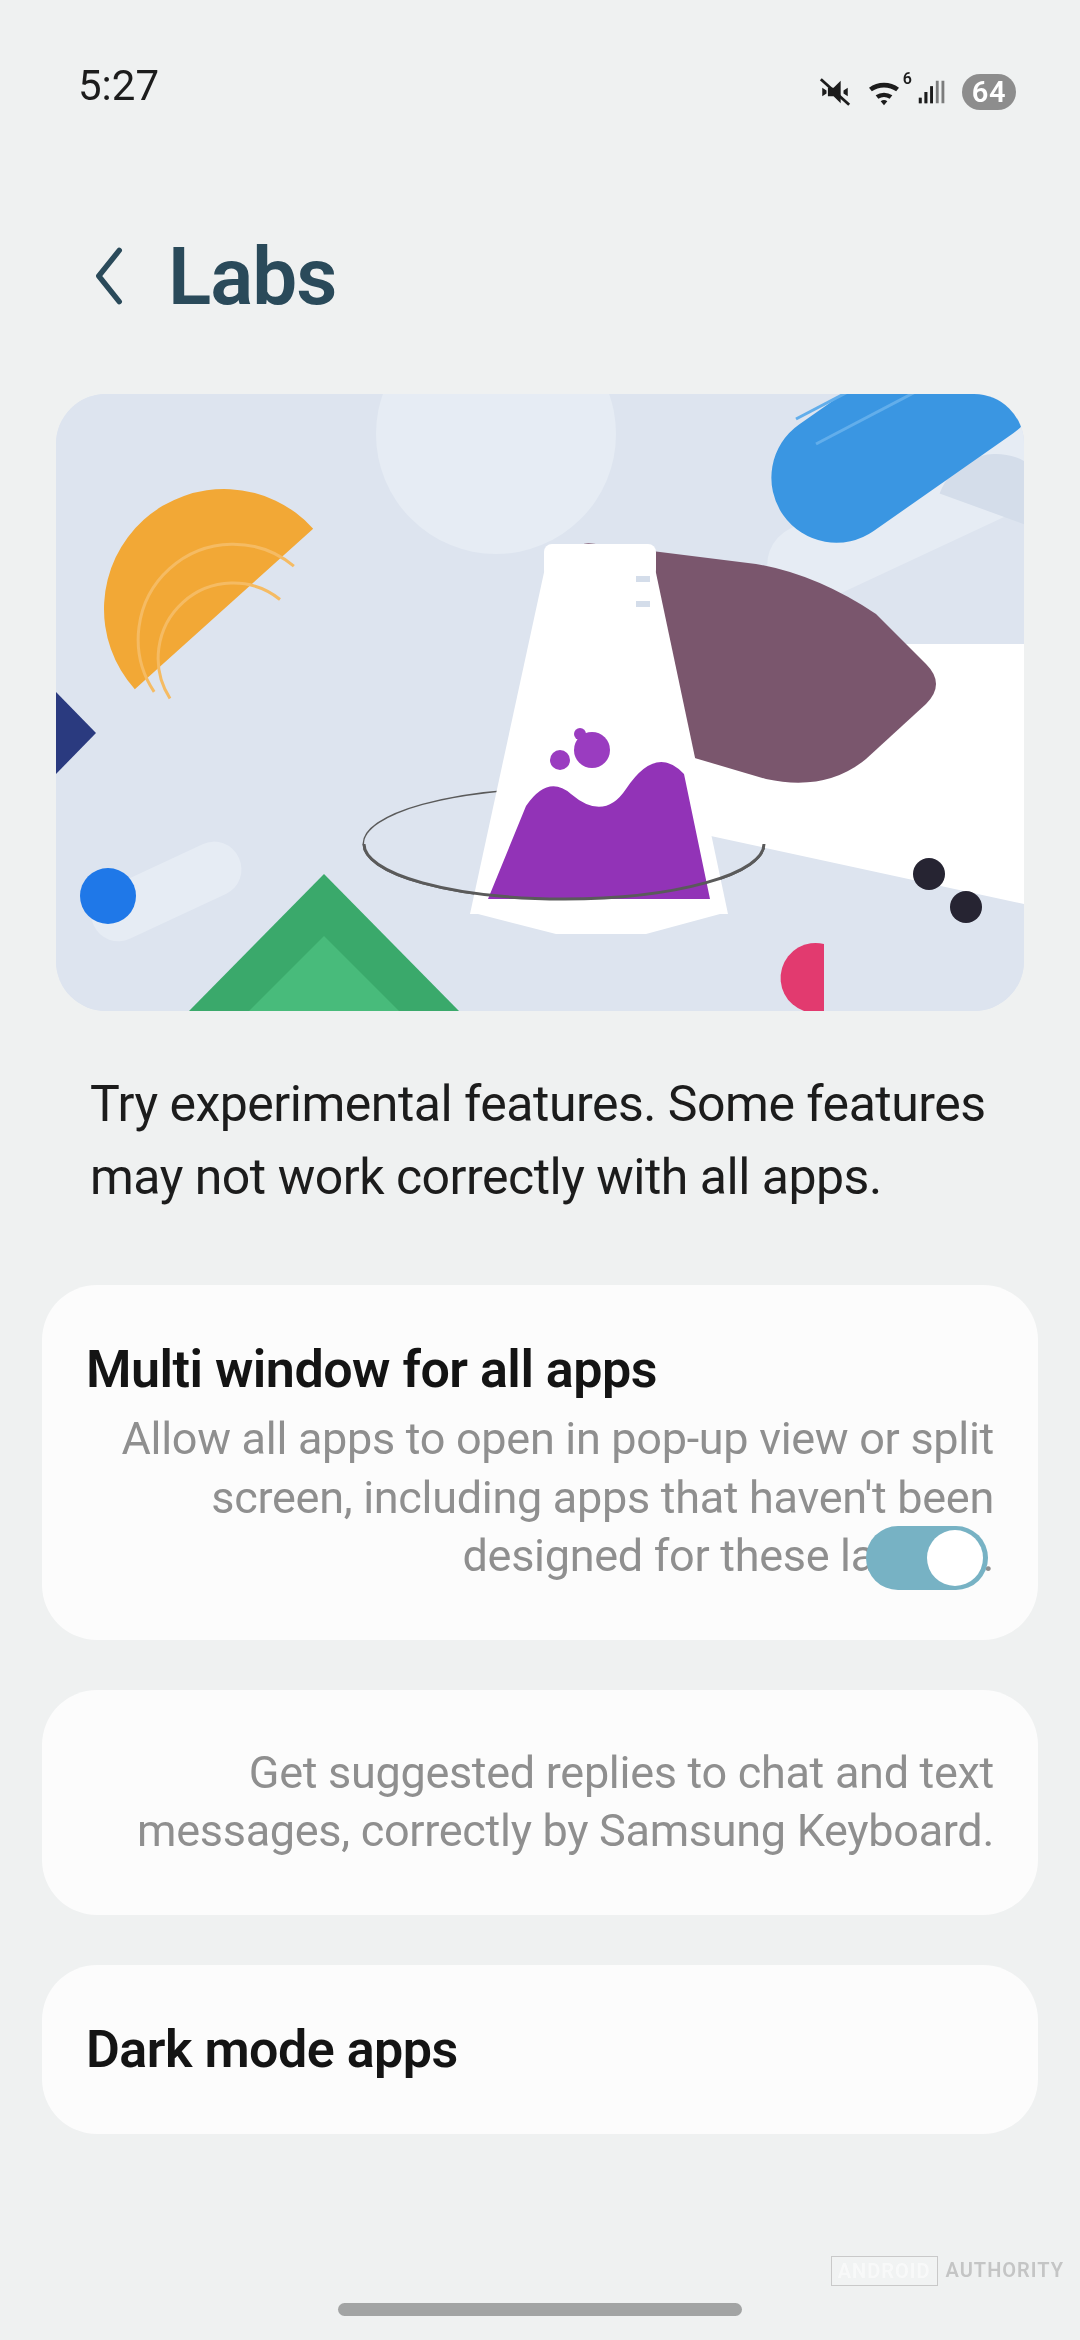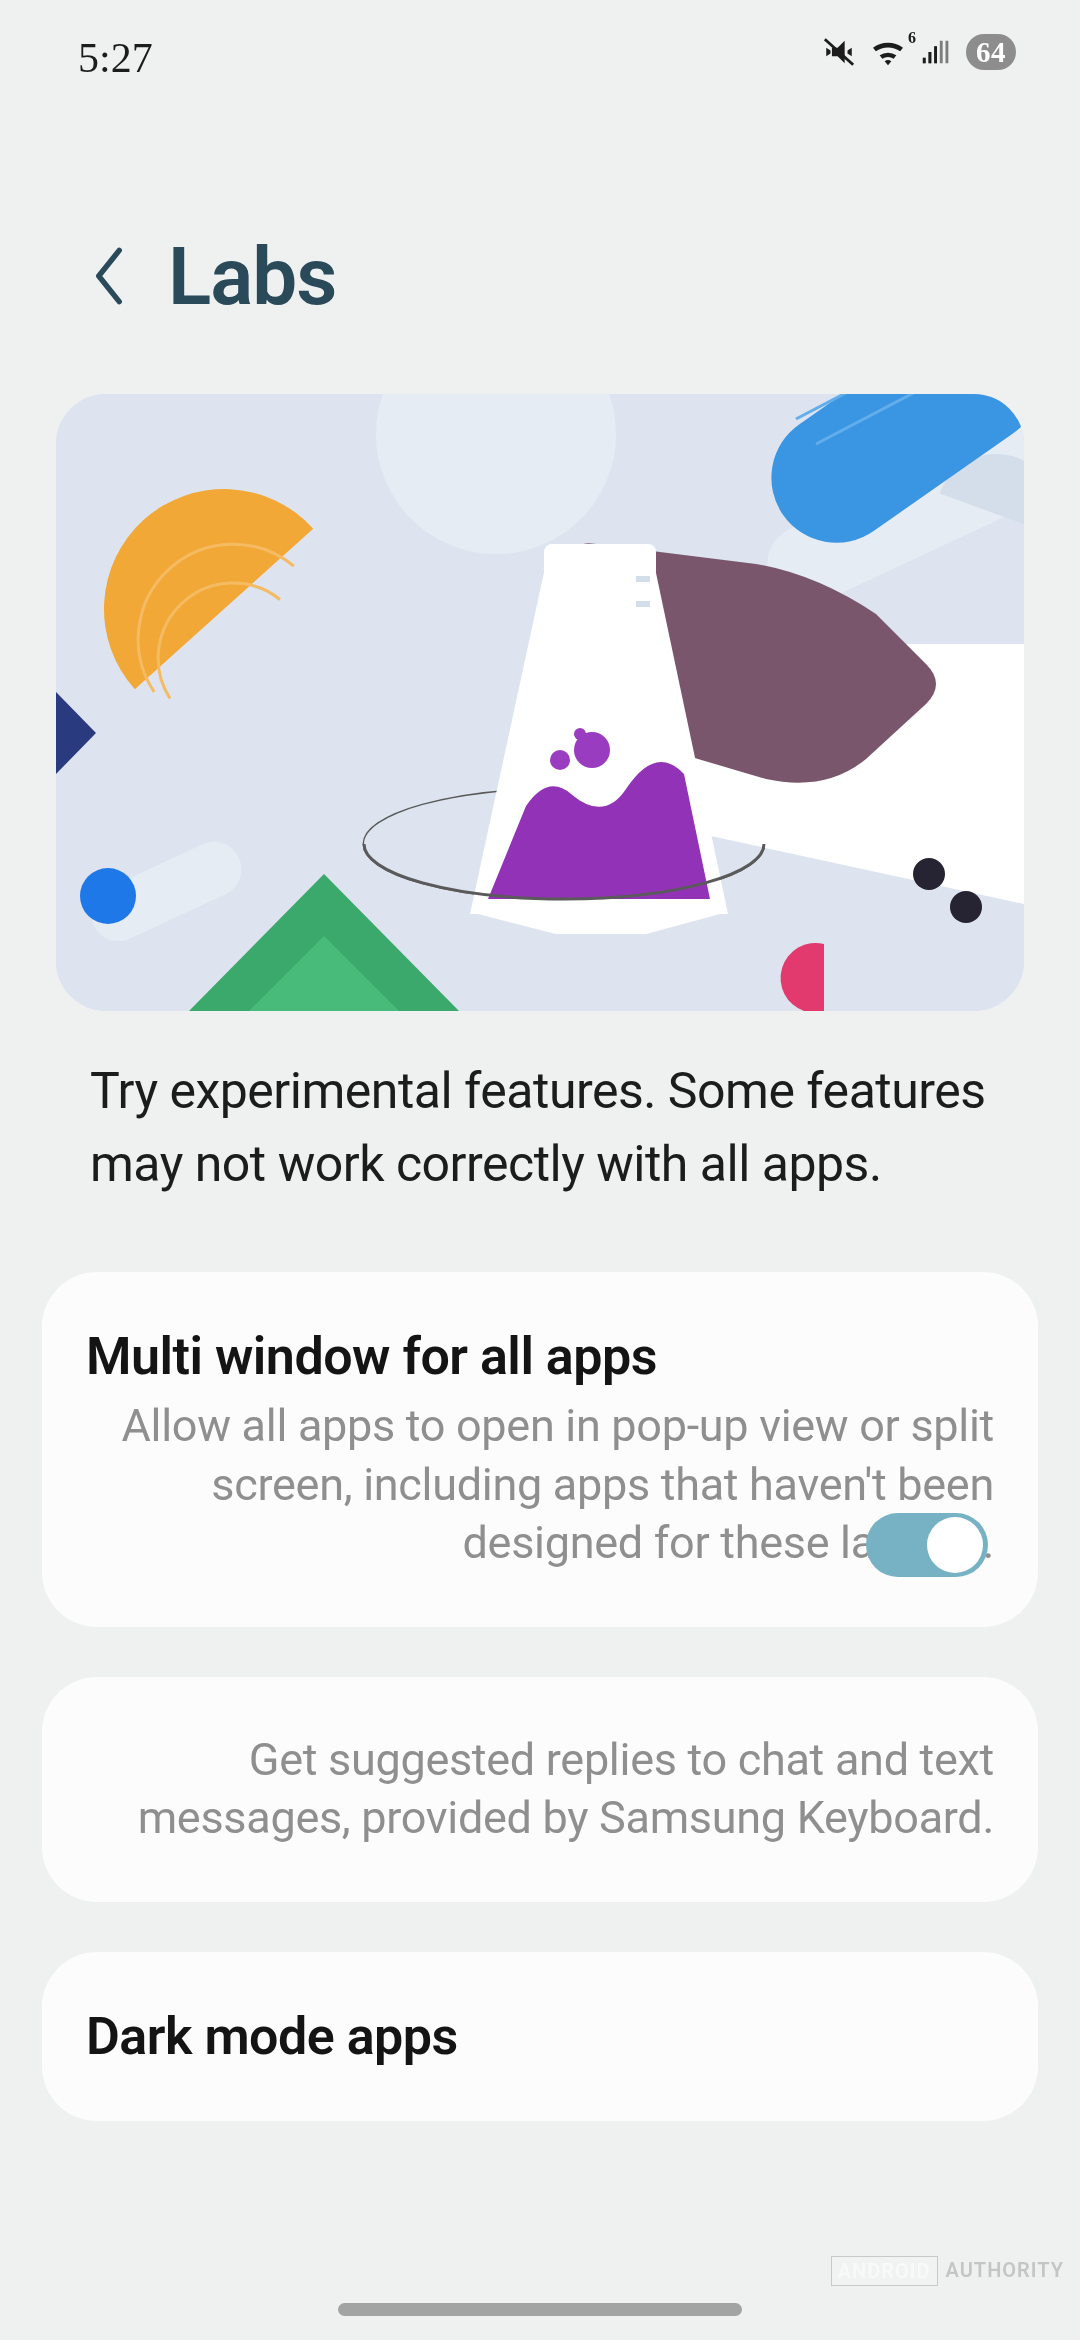--- a/index.html
+++ b/index.html
@@ -13,24 +13,23 @@
       height: 2340px;
       background: #eff1f1;
       font-family: -apple-system, "Segoe UI", Roboto, sans-serif;
       overflow: hidden;
       position: relative;
     }
     
     .status-bar {
       display: flex;
       justify-content: space-between;
-      align-items: flex-start;
+      align-items: flex-end;
       padding: 34px 64px 0 78px;
       height: 110px;
-      font-family: Liberation Serif, serif;
     }
     .status-time {
       font-size: 42px;
       font-weight: 400;
       color: #1c1c1c;
     }
     .status-right {
       display: flex;
       align-items: center;
       gap: 12px;
@@ -77,21 +76,21 @@
       margin: 30px 56px 0;
       border-radius: 50px;
       height: 617px;
       overflow: hidden;
       position: relative;
       background: #dde4ef;
     }
     .hero svg { display:block; width:100%; height:100%; }
     
     .intro {
-      margin: 44px 90px 72px;
+      margin: 57px 90px 72px;
       font-size: 50px;
       line-height: 1.45;
       color: #1c1c1c;
       font-weight: 400;
       letter-spacing: -0.5px;
     }
     
     .card {
       margin: 0 42px 50px;
       background: #fcfcfc;
@@ -281,21 +280,21 @@
 
 <div class="card">
   <div class="card-title">Multi window for all apps</div>
   <div class="card-desc">Allow all apps to open in pop-up view or split screen, including apps that haven't been designed for these layouts.</div>
   <div class="toggle">
     <div class="toggle-knob"></div>
   </div>
 </div>
 
 <div class="card">
-  <div class="card-desc">Get suggested replies to chat and text messages, provided by Samsung Keyboard.</div>
+  <div class="card-desc">Get suggested replies to chat and text messages, correctly by Samsung Keyboard.</div>
 </div>
 
 <div class="card simple">
   <div class="card-title" style="margin-bottom:0;">Dark mode apps</div>
 </div>
 
 <div class="watermark">
   <span class="wm1">ANDROID</span>
   <span class="wm2">AUTHORITY</span>
 </div>

